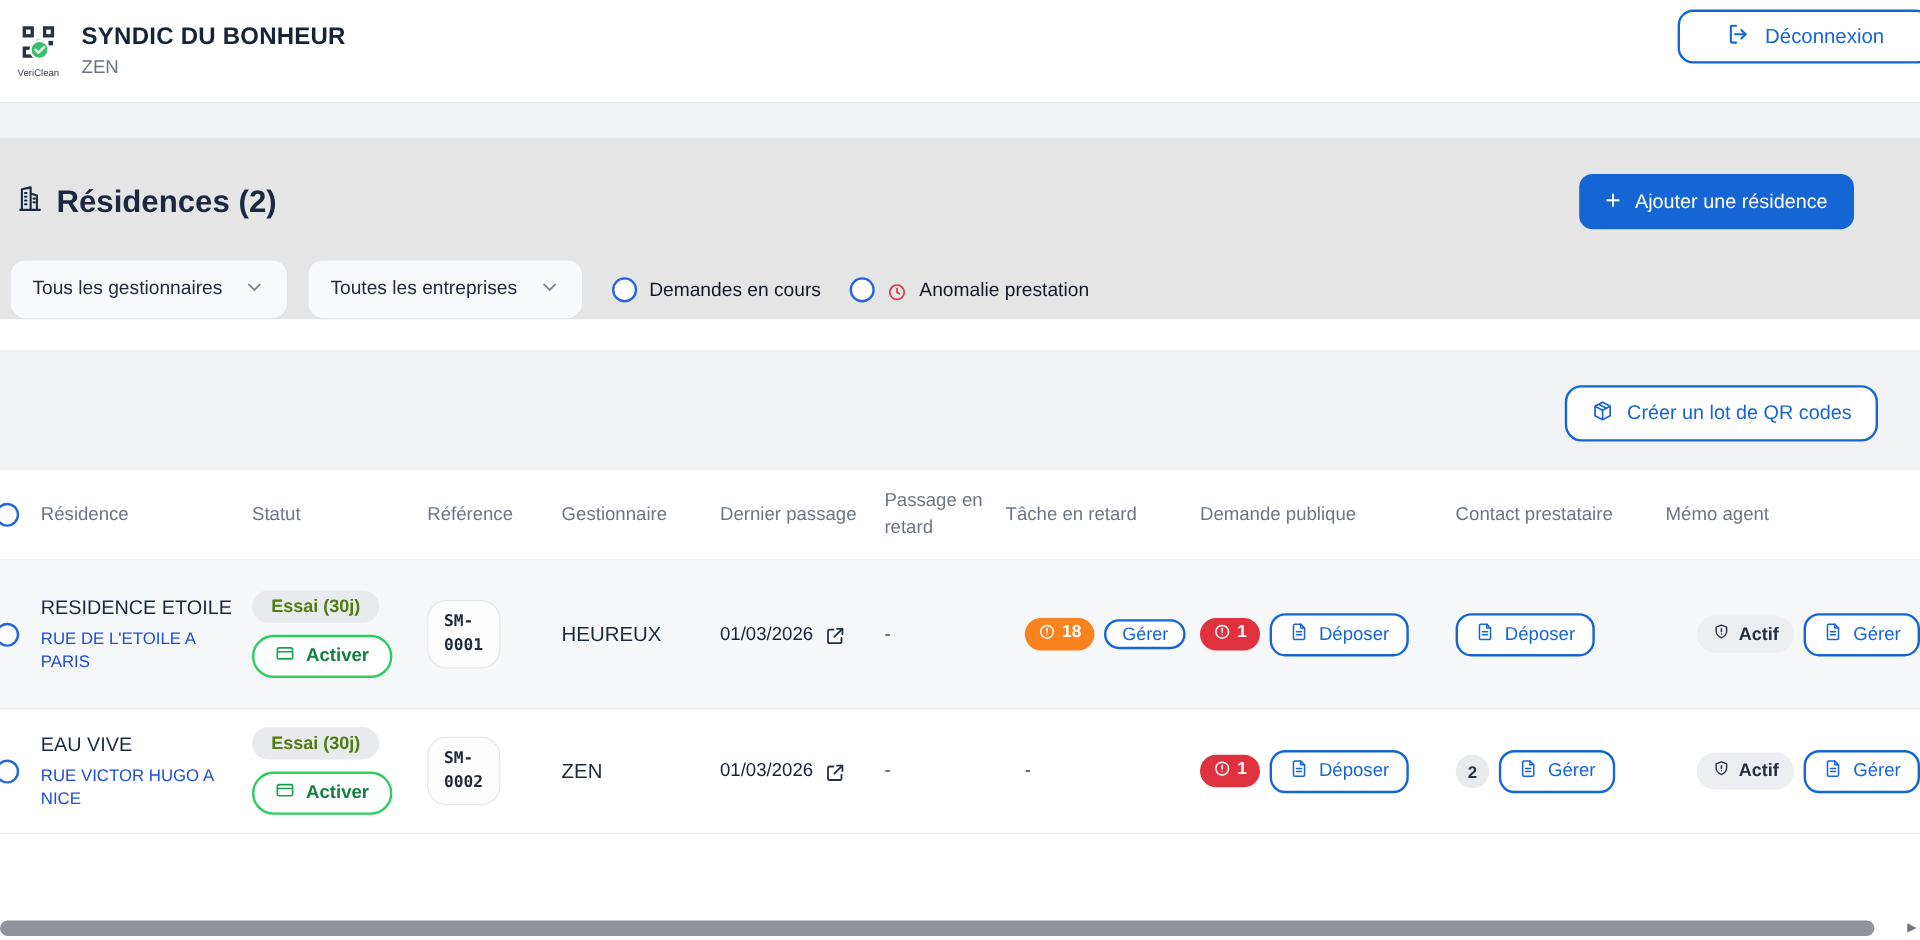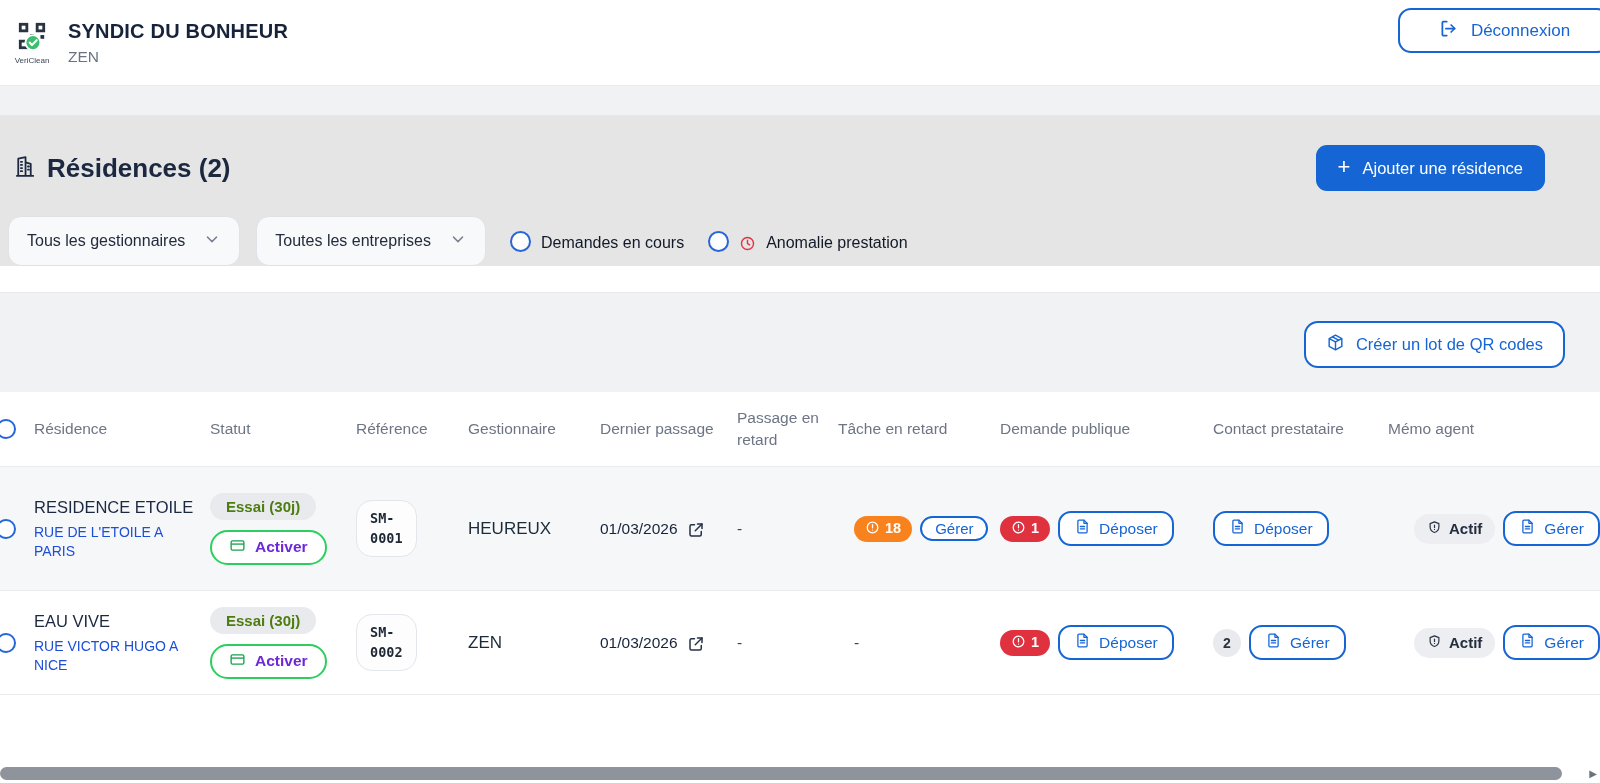--- a/index.html
+++ b/index.html
@@ -64,21 +64,21 @@
   .trow.striped { background:#f6f7f9; }
   .trow.r1 { min-height:124px; }
   .trow.r2 { min-height:104px; }
   .cell { padding-right:8px; font-size:15.5px; color:#39414f; }
   .res-name { font-size:16.5px; color:#1b2840; max-width:162px; line-height:1.35; }
   .res-addr { font-size:14px; color:#1d4ed8; max-width:170px; line-height:1.35; margin-top:4px; }
   .status-cell { display:flex; flex-direction:column; align-items:flex-start; gap:10px; }
   .trial-badge { background:#e8eaed; border-radius:999px; padding:5px 16px; font-size:15px;
     font-weight:bold; color:#4d7c0f; }
   .activate-btn { display:inline-flex; align-items:center; gap:9px; background:#fff;
-    border:2px solid #2ccf5f; border-radius:999px; padding:5px 17px; color:#6d28d9;
+    border:2px solid #2ccf5f; border-radius:999px; padding:5px 17px; color:#15803d;
     font-size:15.5px; font-weight:600; cursor:pointer; font-family:inherit; }
   .ref-pill { display:inline-block; background:#fdfdfe; border:1px solid #e3e6ea; border-radius:16px;
     padding:8px 13px; font-family:"DejaVu Sans Mono", monospace; font-size:13.5px; font-weight:bold;
     color:#1d2736; white-space:pre-line; line-height:1.45; }
   .manager-cell { font-size:17px; color:#1d2a3a; }
   .visit-cell { display:flex; align-items:center; gap:9px; font-size:15.5px; color:#16233a; }
   .ext-icon { display:inline-flex; cursor:pointer; margin-top:2px; }
   .count-pill { display:inline-flex; gap:5px; border-radius:999px;
     padding:4px 11px; color:#fff; font-size:14.5px; font-weight:bold; }
   .count-pill.orange { background:#f8821d; }

